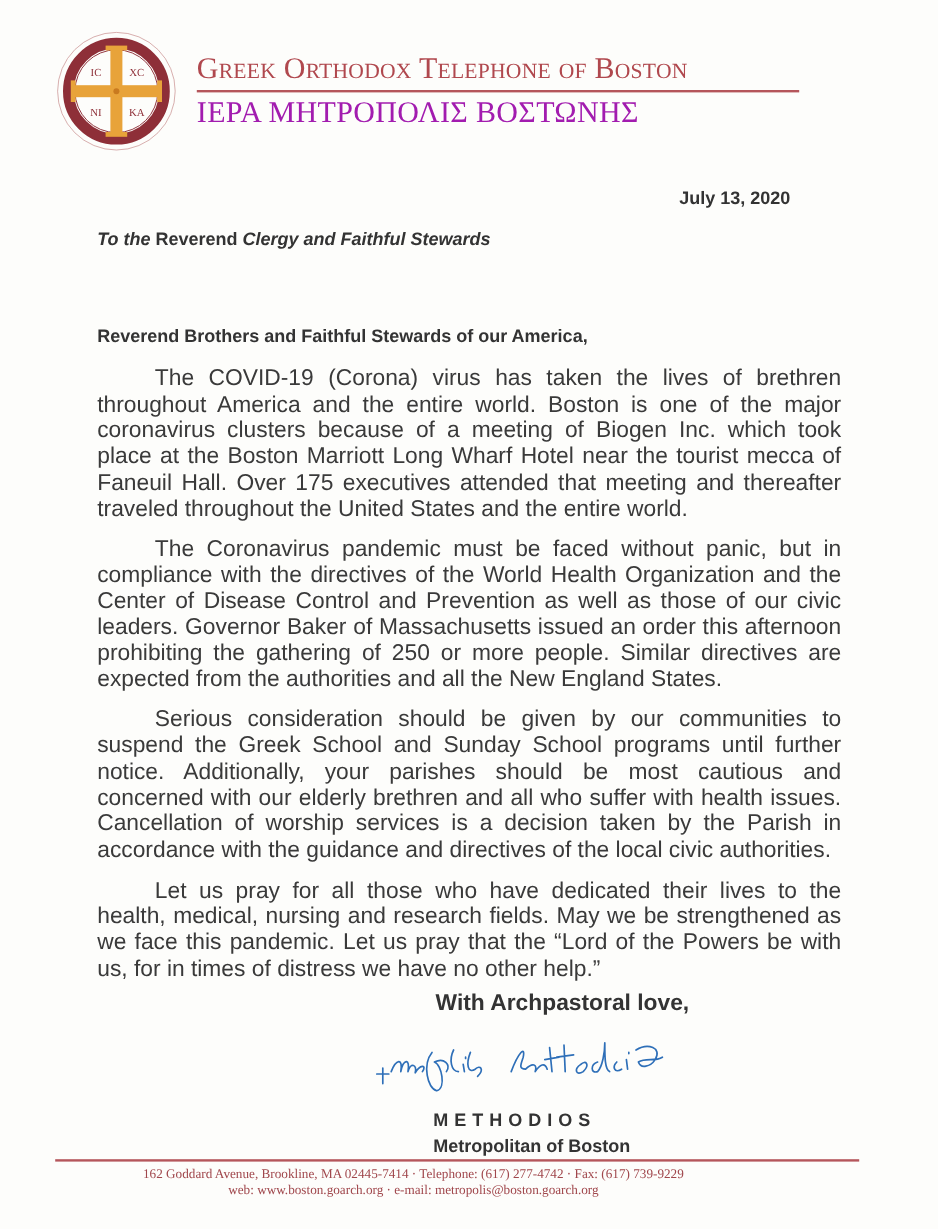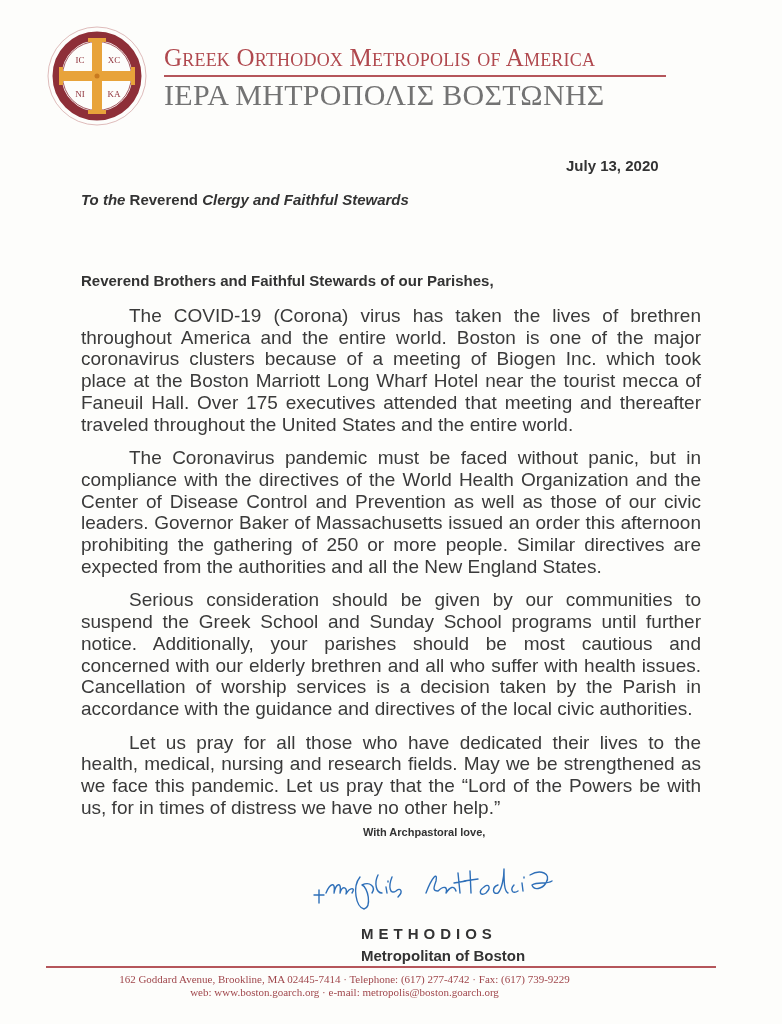--- a/index.html
+++ b/index.html
@@ -9,30 +9,30 @@
     }
     .seal { position: absolute; left: 46px; top: 25px; width: 102px; height: 102px; }
     .lh-en {
       position: absolute; left: 164px; top: 43px; width: 502px;
       font-family: "Liberation Serif", serif; color: #b0484e; font-size: 25px; letter-spacing: 0.2px;
       font-variant: small-caps; white-space: nowrap; line-height: 30px;
     }
     .lh-rule { position: absolute; left: 164px; top: 75px; width: 502px; height: 2px; background: #b5565b; }
     .lh-gr {
       position: absolute; left: 164px; top: 80px;
-      font-family: "Liberation Serif", serif; color: #737373; font-size: 30px; letter-spacing: 0.3px;
+      font-family: "Liberation Serif", serif; color: #a21caf; font-size: 25px; letter-spacing: 0.3px;
       white-space: nowrap; line-height: 30px;
     }
     .date { position: absolute; left: 566px; top: 157px; font-weight: bold; font-size: 15px; color: #333; }
     .addr { position: absolute; left: 81px; top: 189px; font-weight: bold; font-size: 15px; line-height: 22px; color: #333; }
     .addr i { font-style: italic; }
     .salutation { position: absolute; left: 81px; top: 272px; font-weight: bold; font-size: 15px; color: #333; }
     .body { position: absolute; left: 81px; top: 305px; width: 620px; font-weight: normal; font-size: 19px; line-height: 21.7px; color: #3a3a3a; }
     .body p { margin: 0 0 12px 0; text-indent: 48px; text-align: justify; }
-    .closing { position: absolute; left: 363px; top: 826px; font-weight: bold; font-size: 11px; color: #333; }
+    .closing { position: absolute; left: 363px; top: 826px; font-weight: bold; font-size: 19px; color: #333; }
     .signature { position: absolute; left: 308px; top: 857px; width: 340px; height: 60px; }
     .sig-name { position: absolute; left: 361px; top: 925px; font-weight: bold; font-size: 15px; letter-spacing: 5px; color: #333; }
     .sig-title { position: absolute; left: 361px; top: 947px; font-weight: bold; font-size: 15px; color: #333; }
     .foot-rule { position: absolute; left: 46px; top: 966px; width: 670px; height: 2px; background: #b5565b; }
     .foot {
       position: absolute; left: 0; width: 689px; text-align: center;
       font-family: "Liberation Serif", serif; color: #a0474c; font-size: 11px; line-height: 13px;
     }
     .foot1 { top: 973px; }
     .foot2 { top: 986px; }
@@ -55,32 +55,32 @@
     </g>
     <g font-family="Liberation Serif, serif" font-size="9" fill="#8e2f38" text-anchor="middle">
       <text x="34" y="38">IC</text>
       <text x="68" y="38">XC</text>
       <text x="34" y="72">NI</text>
       <text x="68" y="72">KA</text>
     </g>
     <circle cx="51" cy="51" r="2.5" fill="#c97a1f"></circle>
   </svg>
 
-  <div class="lh-en">Greek Orthodox Metropolis of America</div>
+  <div class="lh-en">Greek Orthodox Telephone of Boston</div>
   <div class="lh-rule"></div>
   <div class="lh-gr">ΙΕΡΑ ΜΗΤΡΟΠΟΛΙΣ ΒΟΣΤΩΝΗΣ</div>
 </div>
 
 <div class="date">July 13, 2020</div>
 
 <div class="addr">
   <div><i>To the</i><span> Reverend </span><i>Clergy and Faithful Stewards</i></div>
 </div>
 
-<div class="salutation">Reverend Brothers and Faithful Stewards of our Parishes,</div>
+<div class="salutation">Reverend Brothers and Faithful Stewards of our America,</div>
 
 <div class="body">
   <p>The COVID-19 (Corona) virus has taken the lives of brethren throughout America and the entire world. Boston is one of the major coronavirus clusters because of a meeting of Biogen Inc. which took place at the Boston Marriott Long Wharf Hotel near the tourist mecca of Faneuil Hall. Over 175 executives attended that meeting and thereafter traveled throughout the United States and the entire world.</p>
   <p>The Coronavirus pandemic must be faced without panic, but in compliance with the directives of the World Health Organization and the Center of Disease Control and Prevention as well as those of our civic leaders. Governor Baker of Massachusetts issued an order this afternoon prohibiting the gathering of 250 or more people. Similar directives are expected from the authorities and all the New England States.</p>
   <p>Serious consideration should be given by our communities to suspend the Greek School and Sunday School programs until further notice. Additionally, your parishes should be most cautious and concerned with our elderly brethren and all who suffer with health issues. Cancellation of worship services is a decision taken by the Parish in accordance with the guidance and directives of the local civic authorities.</p>
   <p>Let us pray for all those who have dedicated their lives to the health, medical, nursing and research fields. May we be strengthened as we face this pandemic.  Let us pray that the “Lord of the Powers be with us, for in times of distress we have no other help.”</p>
 </div>
 
 <div class="closing">With Archpastoral love,</div>
 

